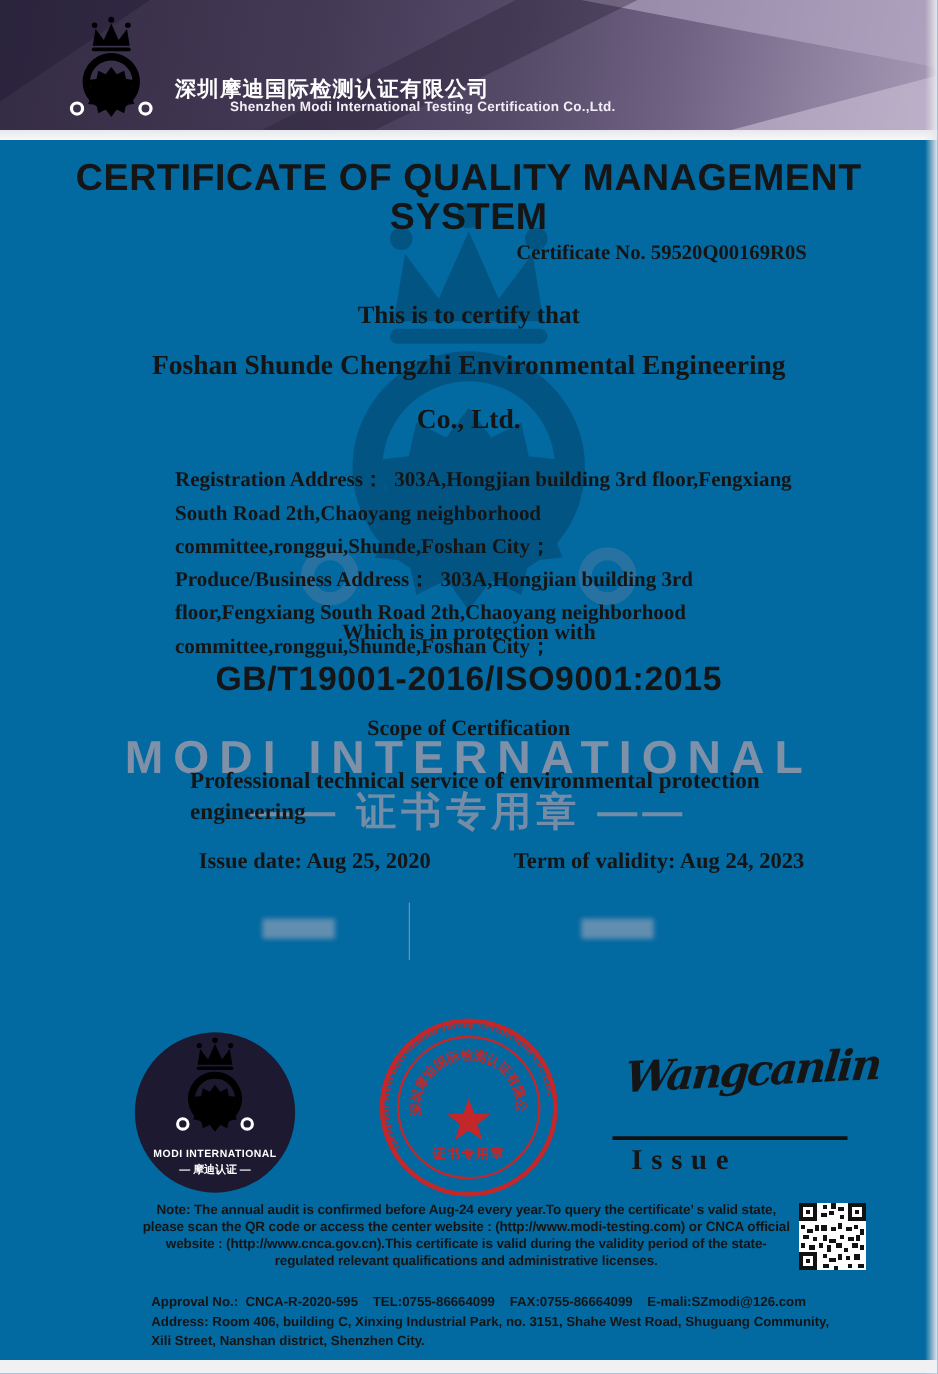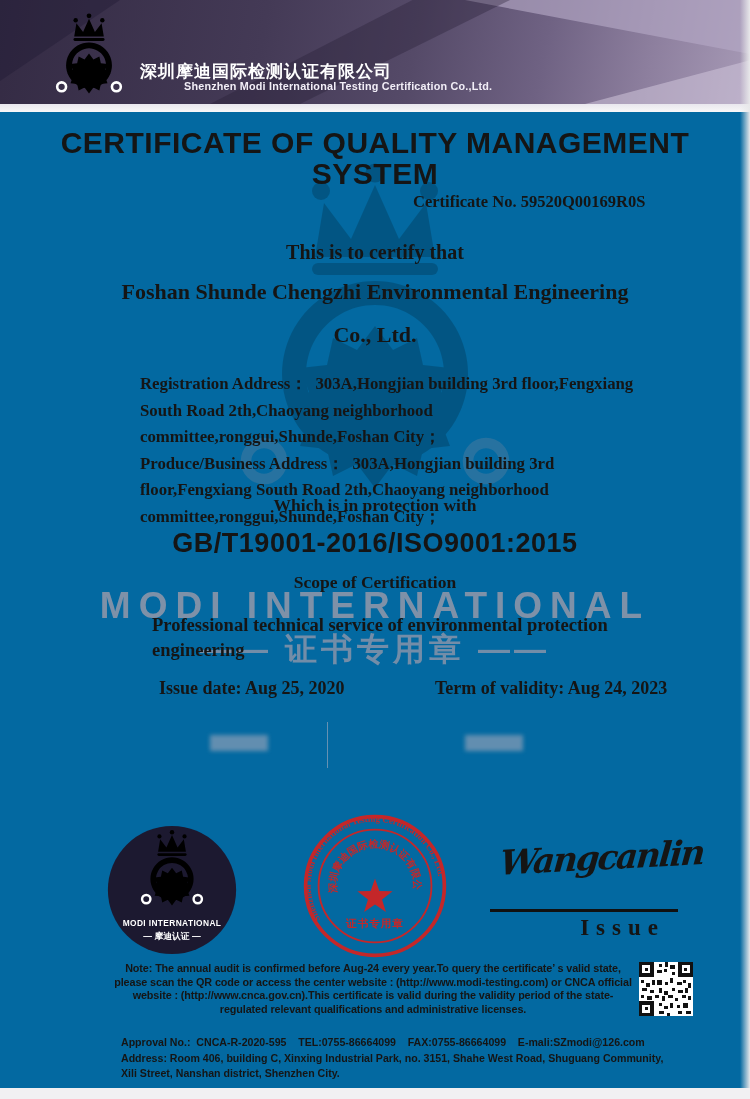--- a/index.html
+++ b/index.html
@@ -36,30 +36,30 @@
   #certno{left:413px;top:192px;font-size:16.5px;}
   #certify{top:241px;font-size:20px;}
   #company1{top:279px;font-size:22px;}
   #company2{top:322px;font-size:22px;}
   #details{left:140px;top:371px;width:519px;font-size:16.8px;line-height:26.5px;}
   #conformity{top:495px;font-size:17.5px;}
   #standard{top:528px;font-size:27px;letter-spacing:.5px;}
   #scopehead{top:572px;font-size:17.5px;}
   #scopetext{left:152px;top:613px;width:505px;font-size:18.5px;line-height:24.5px;}
   #issuedate{left:159px;top:678px;font-size:18px;}
-  #validity{left:435px;top:678px;font-size:18px;}
+  #validity{left:411px;top:678px;font-size:18px;}
 
   
   #badge{left:104px;top:820px;width:136px;height:140px;}
   #stamp{left:301px;top:812px;width:148px;height:148px;opacity:.92;}
   #sig-name{left:500px;top:838px;width:180px;font-family:"DejaVu Serif",serif;font-style:italic;
             font-weight:bold;font-size:34px;transform:rotate(-3deg) skewX(-8deg);letter-spacing:-2px;
             text-align:center;}
   #sig-line{left:490px;top:909px;width:188px;height:3px;background:#111;}
-  #sig-label{left:505px;top:915px;width:160px;text-align:right;font-size:23px;letter-spacing:7px;}
+  #sig-label{left:505px;top:915px;width:160px;text-align:left;font-size:23px;letter-spacing:7px;}
 
   
   #note{left:112px;top:962px;width:522px;font-size:10.8px;line-height:13.6px;letter-spacing:-.1px;text-align:center;}
   #qr{left:639px;top:962px;width:54px;height:54px;}
   #approval{left:121px;top:1036px;font-size:10.6px;}
   #address{left:121px;top:1051px;width:548px;font-size:10.6px;line-height:14.5px;}
   #edge-right{right:0;top:0;width:10px;height:1099px;background:linear-gradient(to left,#e8e8ea,rgba(255,255,255,0));}
   #edge-bottom{left:0;top:1088px;width:750px;height:11px;background:#f1f0f2;}
 </style>
 </head>

